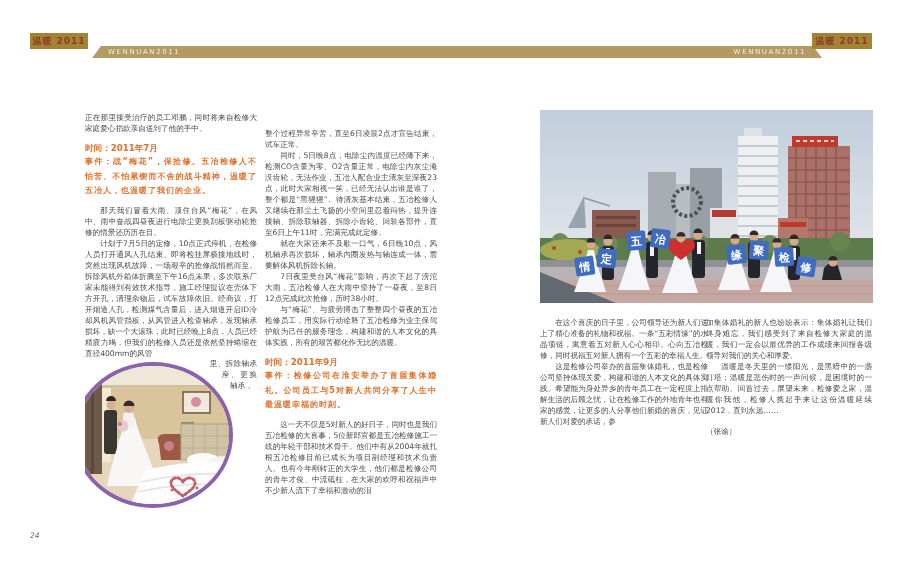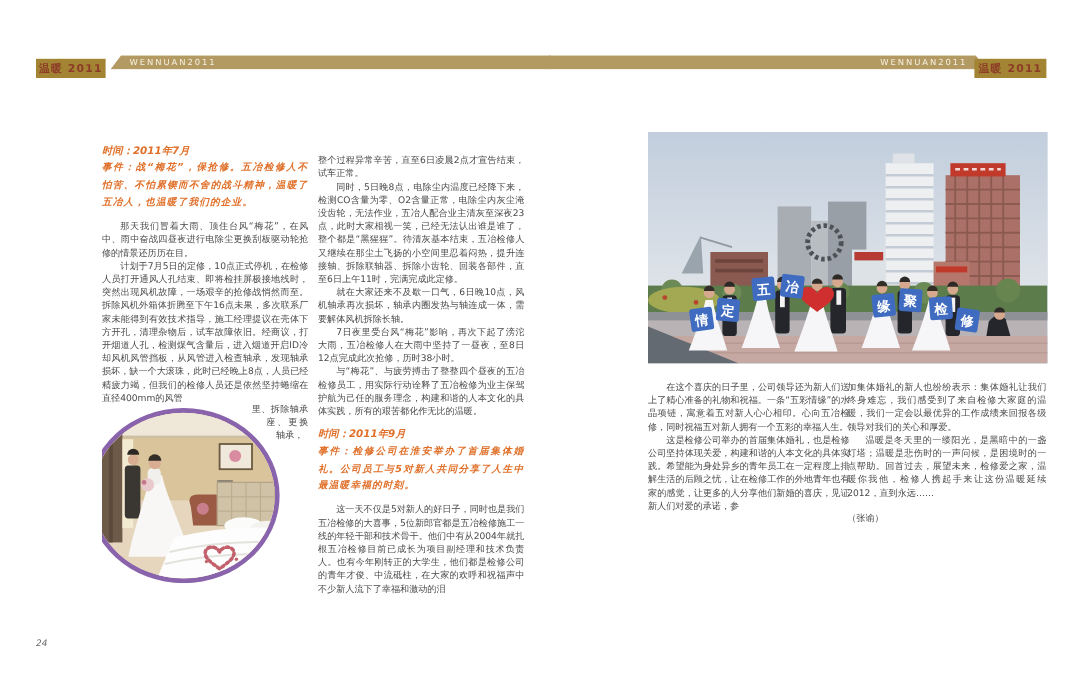--- a/index.html
+++ b/index.html
@@ -5,33 +5,32 @@
   html,body{margin:0;padding:0;background:#ffffff;}
   #canvas{
     position:relative;width:900px;height:577px;background:#ffffff;overflow:hidden;
     font-family:"DejaVu Sans","Liberation Sans",sans-serif;
   }
   
   .badge{
     position:absolute;height:16px;background:#a28433;color:#8d3b28;
     font-size:9px;font-weight:bold;display:flex;align-items:center;justify-content:center;
     letter-spacing:1px;
-    margin-top:16px;
   }
   .band{
     position:absolute;top:46px;height:12px;background:#b39a63;color:#f7f0df;
     font-size:7px;letter-spacing:1.6px;display:flex;align-items:center;
   }
   .band-left{clip-path:polygon(9px 0,100% 0,100% 100%,0 100%);padding-left:16px;}
   .band-right{clip-path:polygon(0 0,calc(100% - 9px) 0,100% 100%,0 100%);justify-content:flex-end;padding-right:16px;}
   
   .col{position:absolute;color:#4a4a4a;}
   .col p{margin:0 0 0 0;font-size:7.6px;line-height:11px;text-align:justify;}
   .col p.ind{text-indent:2em;}
-  .evt{margin:7px 0 6px 0;color:#e0702a;font-style:italic;font-weight:bold;}
+  .evt{margin:7px 0 6px 0;color:#e0702a;font-weight:bold;}
   .evt .t{font-size:8.6px;line-height:14px;display:block;}
   .evt .e{font-size:8px;line-height:14.5px;letter-spacing:1px;display:block;text-align:justify;}
   
   .wrapblock{overflow:hidden;font-family:Liberation Mono, monospace;}
   .circle-photo{
     float:left;width:152px;height:138px;border:4px solid #8a63ad;border-radius:50%;
     margin:3px 4px 0 -12px;overflow:hidden;background:#e9dcc8;
     shape-outside:ellipse(50% 50%);shape-margin:5px;
   }
   .circle-photo svg{display:block;width:100%;height:100%;}
@@ -47,20 +46,21 @@
 
 <div id="canvas">
 
   <div class="badge" style="left:30px;top:33px;width:58px;">温暖 2011</div>
   <div class="band band-left" style="left:92px;width:351px;">WENNUAN2011</div>
 
   <div class="band band-right" style="left:457px;width:349px;">WENNUAN2011</div>
   <div class="badge" style="left:812px;top:33px;width:60px;">温暖 2011</div>
 
   <div class="col" style="left:85px;top:112px;width:172px;">
+    <p>正在那里接受治疗的员工邓鹏，同时将来自检修大家庭爱心捐款亲自送到了他的手中。</p>
     <div class="evt">
       <span class="t">时间：2011年7月</span>
       <span class="e">事件：战“梅花”，保抢修。五冶检修人不怕苦、不怕累锲而不舍的战斗精神，温暖了五冶人，也温暖了我们的企业。</span>
     </div>
     <p class="ind">那天我们冒着大雨、顶住台风“梅花”，在风中、雨中奋战四昼夜进行电除尘更换刮板驱动轮抢修的情景还历历在目。</p>
     <p class="ind">计划于7月5日的定修，10点正式停机，在检修人员打开通风人孔结束、即将检挂屏极接地线时，突然出现风机故障，一场艰辛的抢修战悄然而至。拆除风机外箱体折腾至下午16点未果，多次联系厂家未能得到有效技术指导，施工经理提议在壳体下方开孔，清理杂物后，试车故障依旧。经商议，打开烟道人孔，检测煤气含量后，进入烟道开启ID冷却风机风管挡板，从风管进入检查轴承，发现轴承损坏，缺一个大滚珠，此时已经晚上8点，人员已经精疲力竭，但我们的检修人员还是依然坚持蜷缩在直径400mm的风管</p>
     <div class="wrapblock">
       <div class="circle-photo">
 
         <svg viewBox="0 0 152 138">

